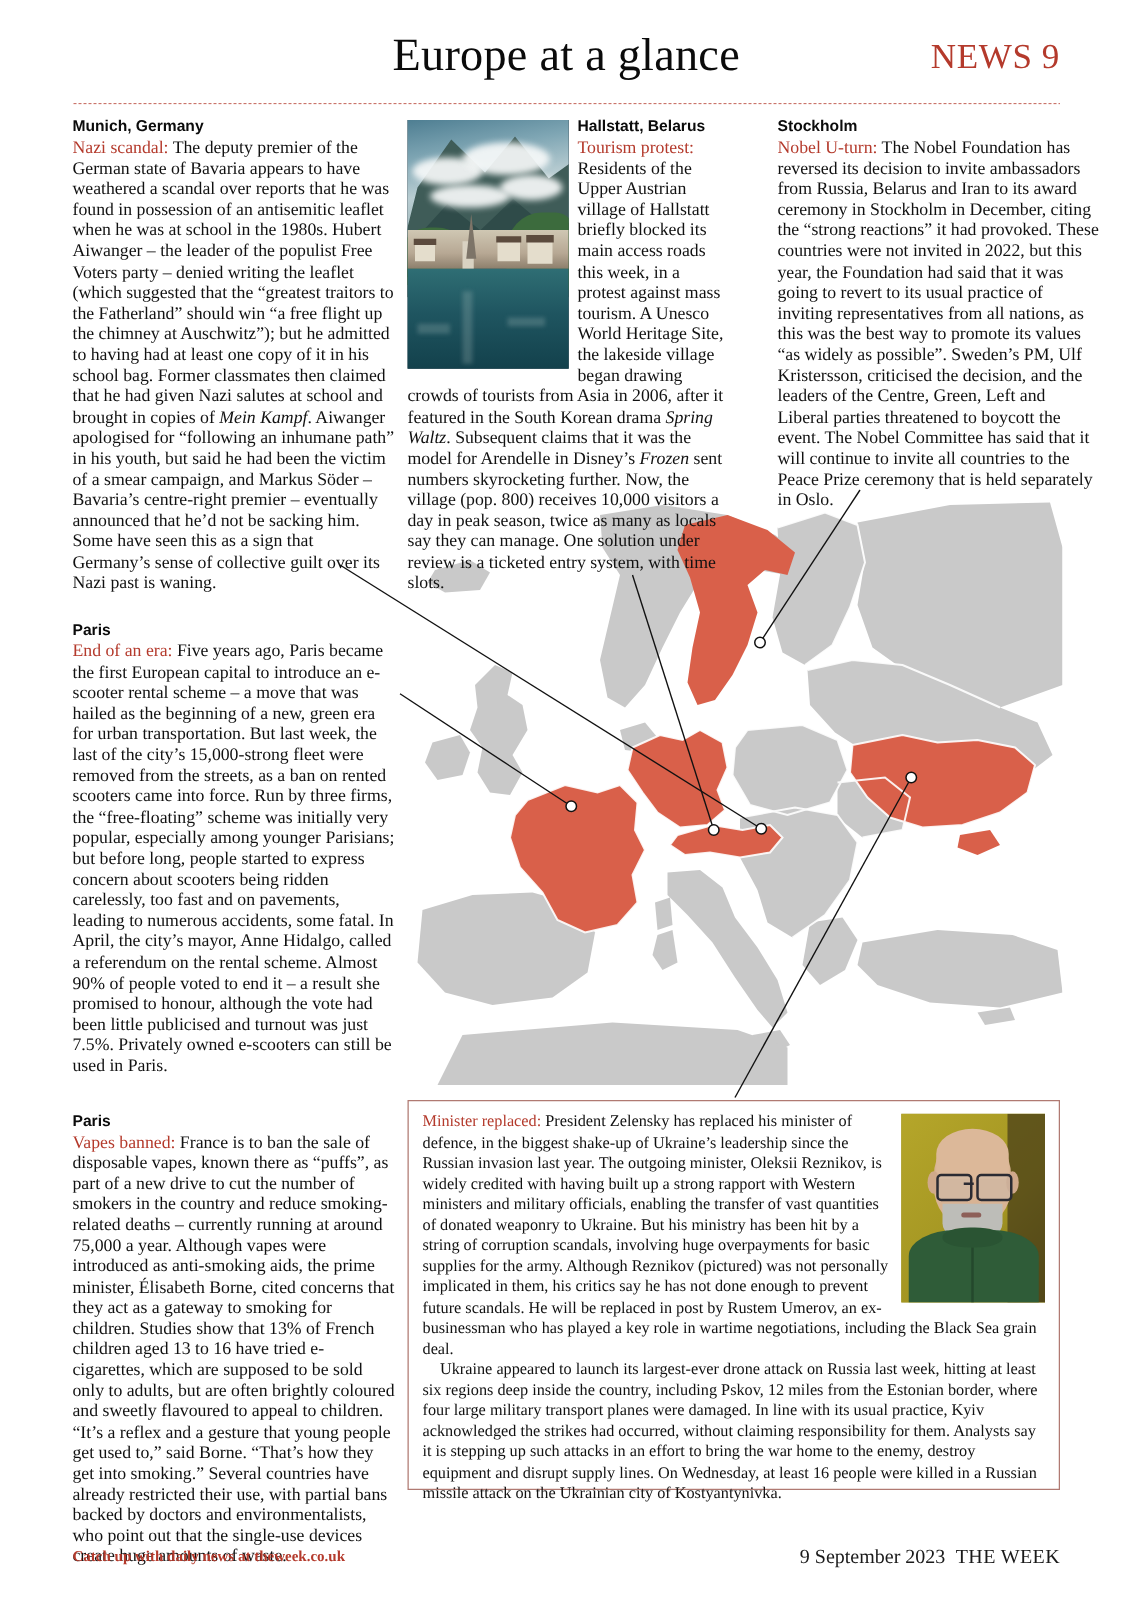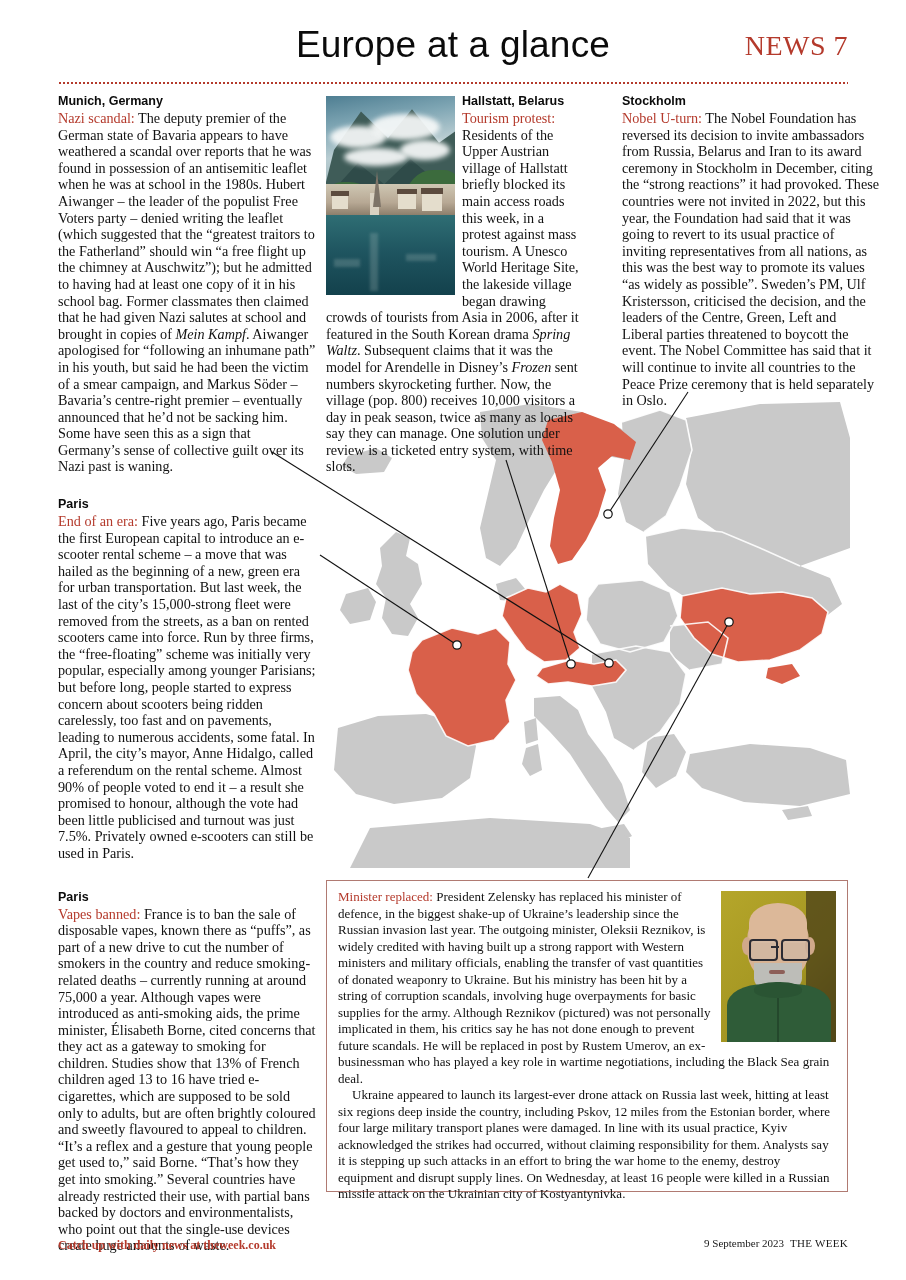--- a/index.html
+++ b/index.html
@@ -17,21 +17,21 @@
     width:906px;height:1280px;
   }
 
   
   .masthead{
     position:absolute;left:58px;top:22px;width:790px;height:56px;
   }
   .masthead-title{
     position:absolute;left:0;top:0;width:790px;
     text-align:center;
-    font-family:Liberation Sans, sans-serif;
+    font-family:Liberation Serif, serif;
     font-size:37px;
     line-height:46px;
     letter-spacing:0.2px;
     color:#0b0b0b;
   }
   .masthead-section{
     position:absolute;right:0;top:6px;
     font-family:"Liberation Serif", serif;
     font-size:28px;
     line-height:36px;
@@ -197,33 +197,33 @@
   .footer-left{
     position:absolute;left:58px;top:1238px;
     font-family:Liberation Serif, serif;
     font-weight:bold;
     font-size:12px;
     color:#b43a2c;
   }
   .footer-right{
     position:absolute;right:58px;top:1237px;
     font-family:"Liberation Serif", serif;
-    font-size:11px;
+    font-size:16px;
     color:#1a1a1a;
   }
   .footer-right .tw{letter-spacing:.3px;}
 </style>
 </head>
 <body>
 
 <div class="page">
 
   <div class="masthead">
     <div class="masthead-title">Europe at a glance</div>
-    <div class="masthead-section">NEWS 7</div>
+    <div class="masthead-section">NEWS 9</div>
   </div>
   <div class="rule-dotted"></div>
 
   <div class="map-wrap">
     <svg width="520" height="470" viewBox="0 0 520 470" xmlns="http://www.w3.org/2000/svg">
       <g>
 
         <path d="M18 58 L46 50 L62 60 L54 74 L26 76 L12 68 Z" fill="#c9c9c9"></path>
 
         <path d="M150 14 L200 6 L252 14 L290 30 L312 46 L300 62 L276 58 L250 48 L230 66 L214 92

